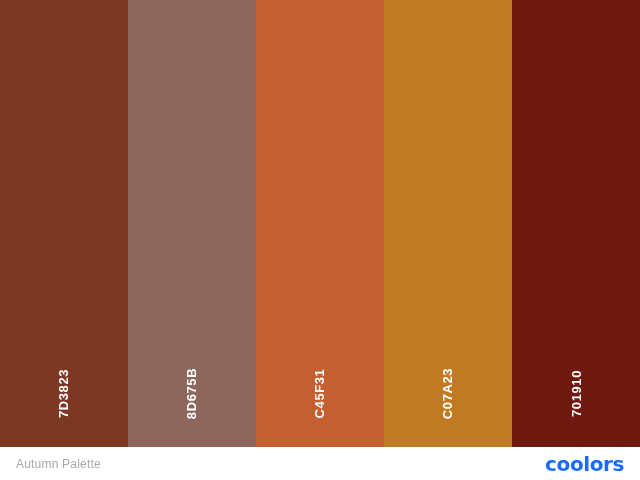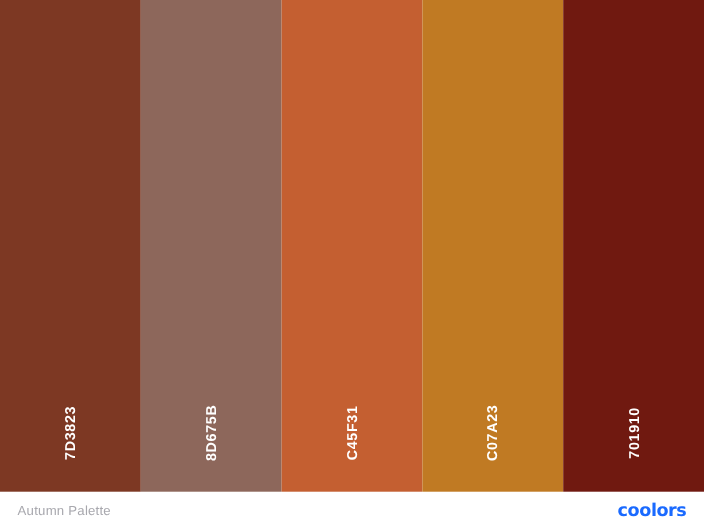--- a/index.html
+++ b/index.html
@@ -62,21 +62,21 @@
   }
   #footer-title {
     font-family: "Liberation Sans", sans-serif;
     font-size: 12px;
     font-weight: normal;
     color: #a8a8ae;
     letter-spacing: 0.2px;
   }
   #brand-logo {
     font-family: "DejaVu Sans", sans-serif;
-    font-size: 16px;
+    font-size: 20px;
     font-weight: bold;
     letter-spacing: -0.4px;
     line-height: 1;
   }
 </style>
 </head>
 <body>
 
 <div id="app">
 

